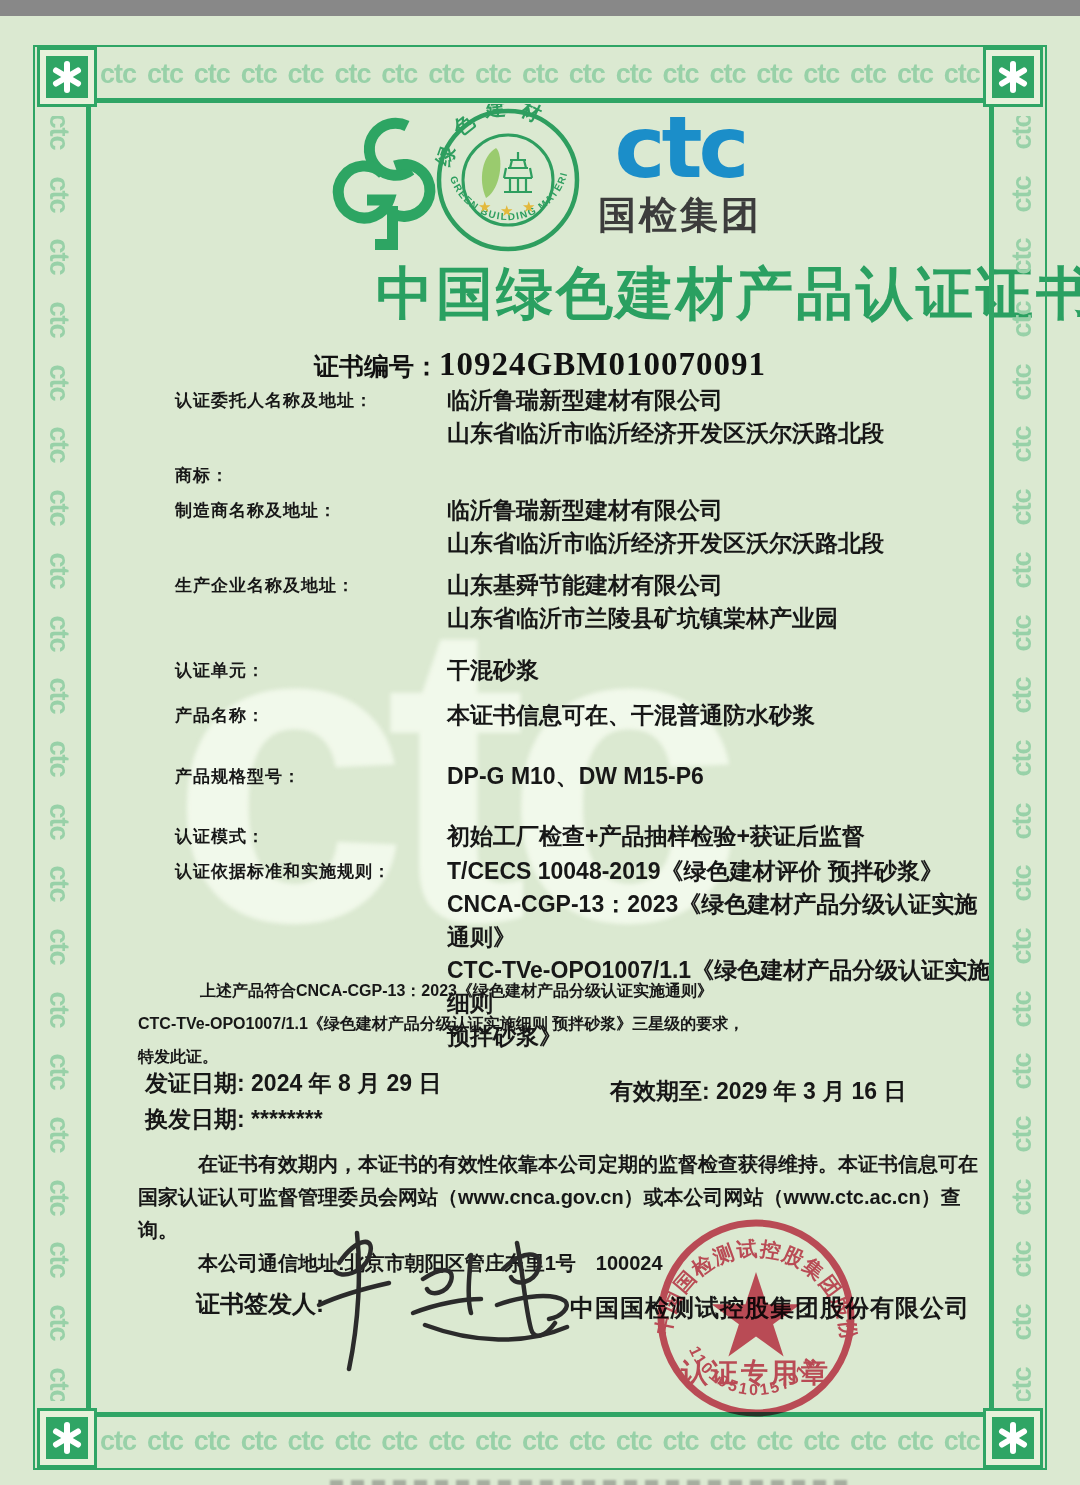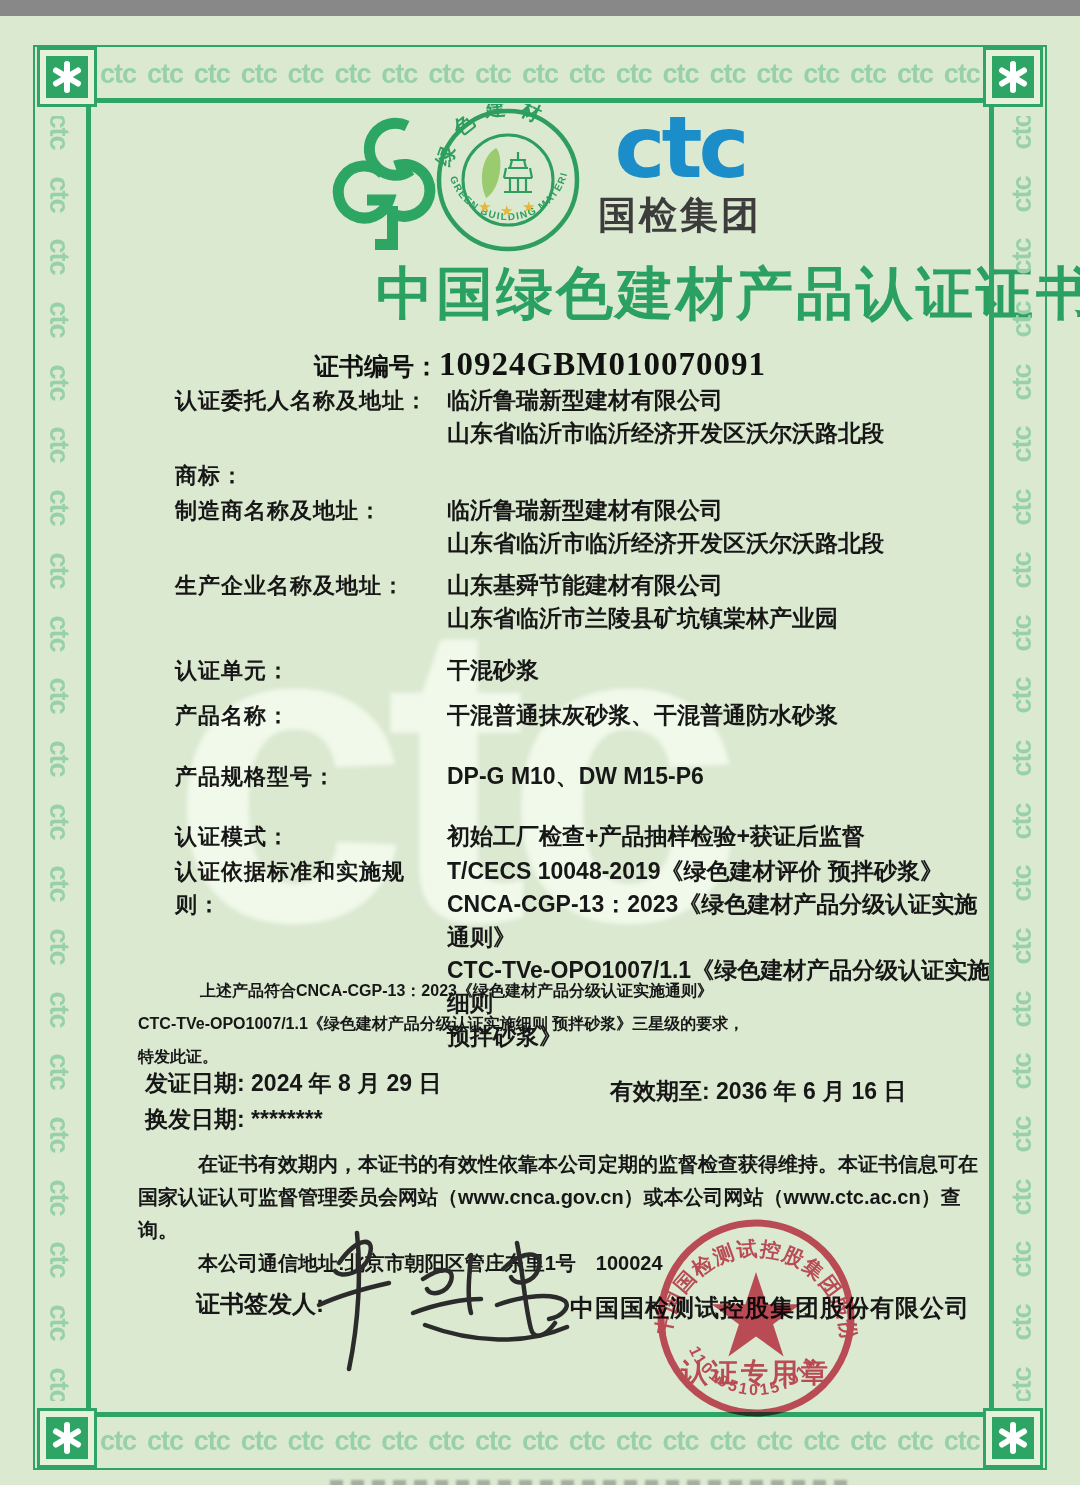--- a/index.html
+++ b/index.html
@@ -44,21 +44,21 @@
   .ctc-cn{margin-top:8px; font-size:38px; font-weight:800; color:#3c3c3c; letter-spacing:3px;}
   
   .title{position:absolute; left:0; top:240px; width:100%; text-align:right; z-index:2;
     font-family:"Liberation Serif", serif; font-weight:700; font-size:57px;
     color:#2aa061; letter-spacing:3px;padding-left:16px;}
   .certno{position:absolute; left:0; top:330px; width:100%; text-align:center; z-index:2;
     font-size:25px; font-weight:700; color:#111;}
   .certno .num{font-family:"Liberation Serif", serif; font-size:33px; letter-spacing:1px;}
   
   .row{position:absolute; left:175px; right:85px; display:flex; z-index:2;}
-  .lbl{width:272px; flex:none; font-size:22px; font-weight:700; letter-spacing:1px;}
+  .lbl{width:272px; flex:none; font-size:17px; font-weight:700; letter-spacing:1px;}
   .val{font-size:23px; font-weight:700;}
   .val div{line-height:33px;}
   .lbl, .row{line-height:33px;}
   
   .statement{position:absolute; left:138px; right:92px; top:958px; z-index:2;
     font-size:16px; font-weight:700; line-height:33px;}
   .statement .ind{text-indent:62px;}
   .dates{position:absolute; left:145px; right:96px; top:1052px; z-index:2;
     font-size:23px; font-weight:700;}
   .dates .valid{position:absolute; left:465px; top:8px;}
@@ -299,21 +299,21 @@
   </div>
   <div class="row" style="top:638px">
     <div class="lbl">认证单元：</div>
     <div class="val">
         <div>干混砂浆</div>
       </div>
   </div>
   <div class="row" style="top:683px">
     <div class="lbl">产品名称：</div>
     <div class="val">
-        <div>干混普通抹灰砂浆、干混普通防水砂浆</div>
+        <div>本证书信息可在、干混普通防水砂浆</div>
       </div>
   </div>
   <div class="row" style="top:744px">
     <div class="lbl">产品规格型号：</div>
     <div class="val">
         <div>DP-G M10、DW M15-P6</div>
       </div>
   </div>
   <div class="row" style="top:804px">
     <div class="lbl">认证模式：</div>
@@ -332,21 +332,21 @@
   </div>
 
   <div class="statement">
     <div class="ind">上述产品符合CNCA-CGP-13：2023《绿色建材产品分级认证实施通则》</div>
     <div>CTC-TVe-OPO1007/1.1《绿色建材产品分级认证实施细则 预拌砂浆》三星级的要求，</div>
     <div>特发此证。</div>
   </div>
 
   <div class="dates">
     <div><span>发证日期:</span> <span>2024 年 8 月 29 日</span></div>
-    <div class="valid"><span>有效期至:</span> <span>2036 年 6 月 16 日</span></div>
+    <div class="valid"><span>有效期至:</span> <span>2029 年 3 月 16 日</span></div>
     <div class="renew"><span>换发日期:</span> <span>********</span></div>
   </div>
 
   <div class="footer-para">
     <div class="ind">在证书有效期内，本证书的有效性依靠本公司定期的监督检查获得维持。本证书信息可在</div>
     <div>国家认证认可监督管理委员会网站（www.cnca.gov.cn）或本公司网站（www.ctc.ac.cn）查询。</div>
     <div class="ind">本公司通信地址:北京市朝阳区管庄东里1号　100024</div>
   </div>
 
   <div class="signer-label">证书签发人:</div>

